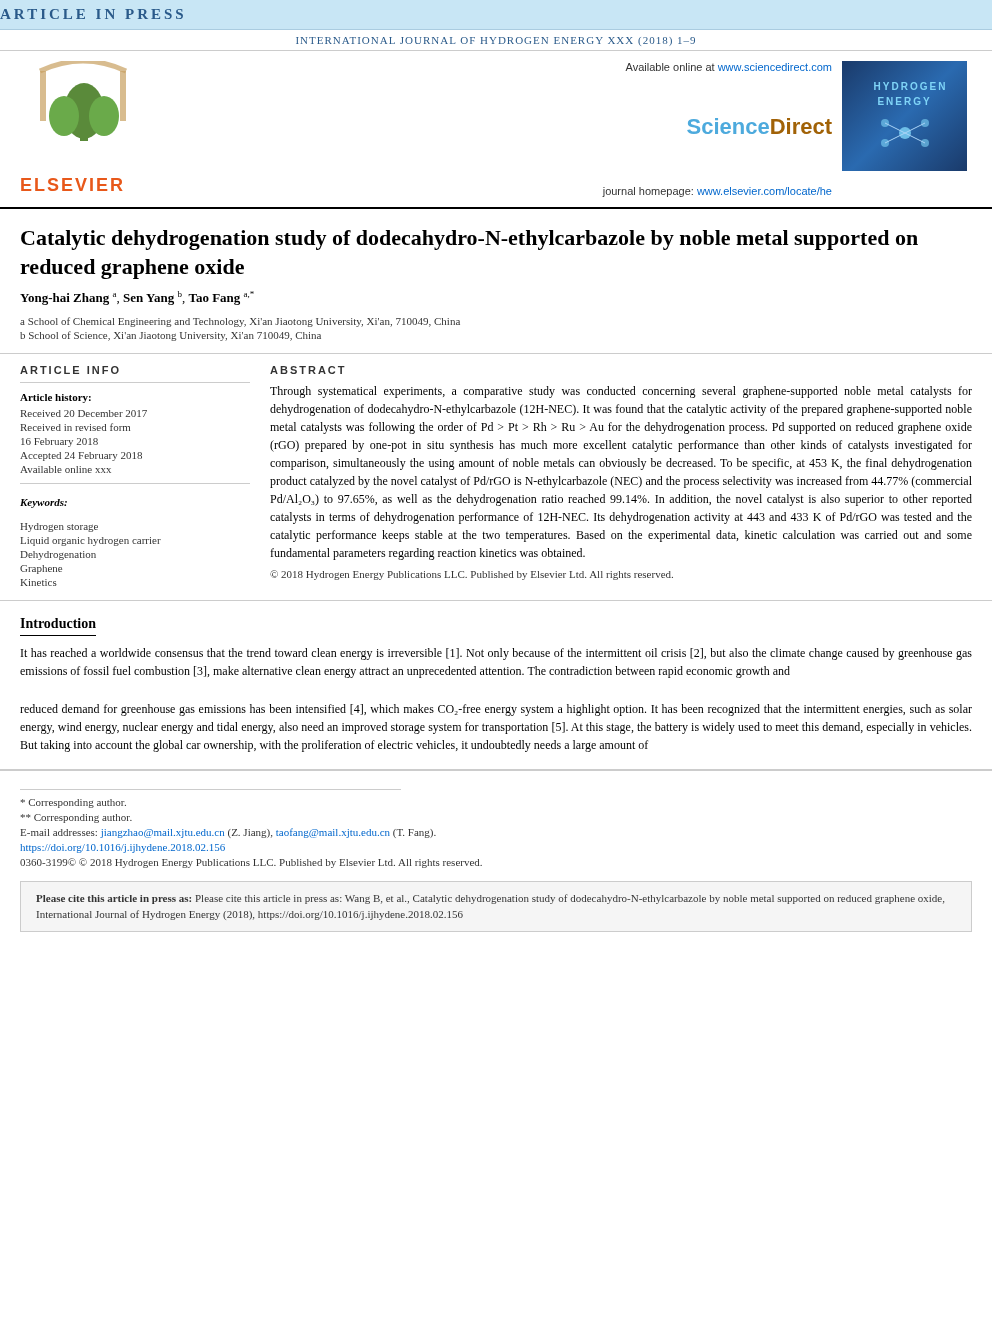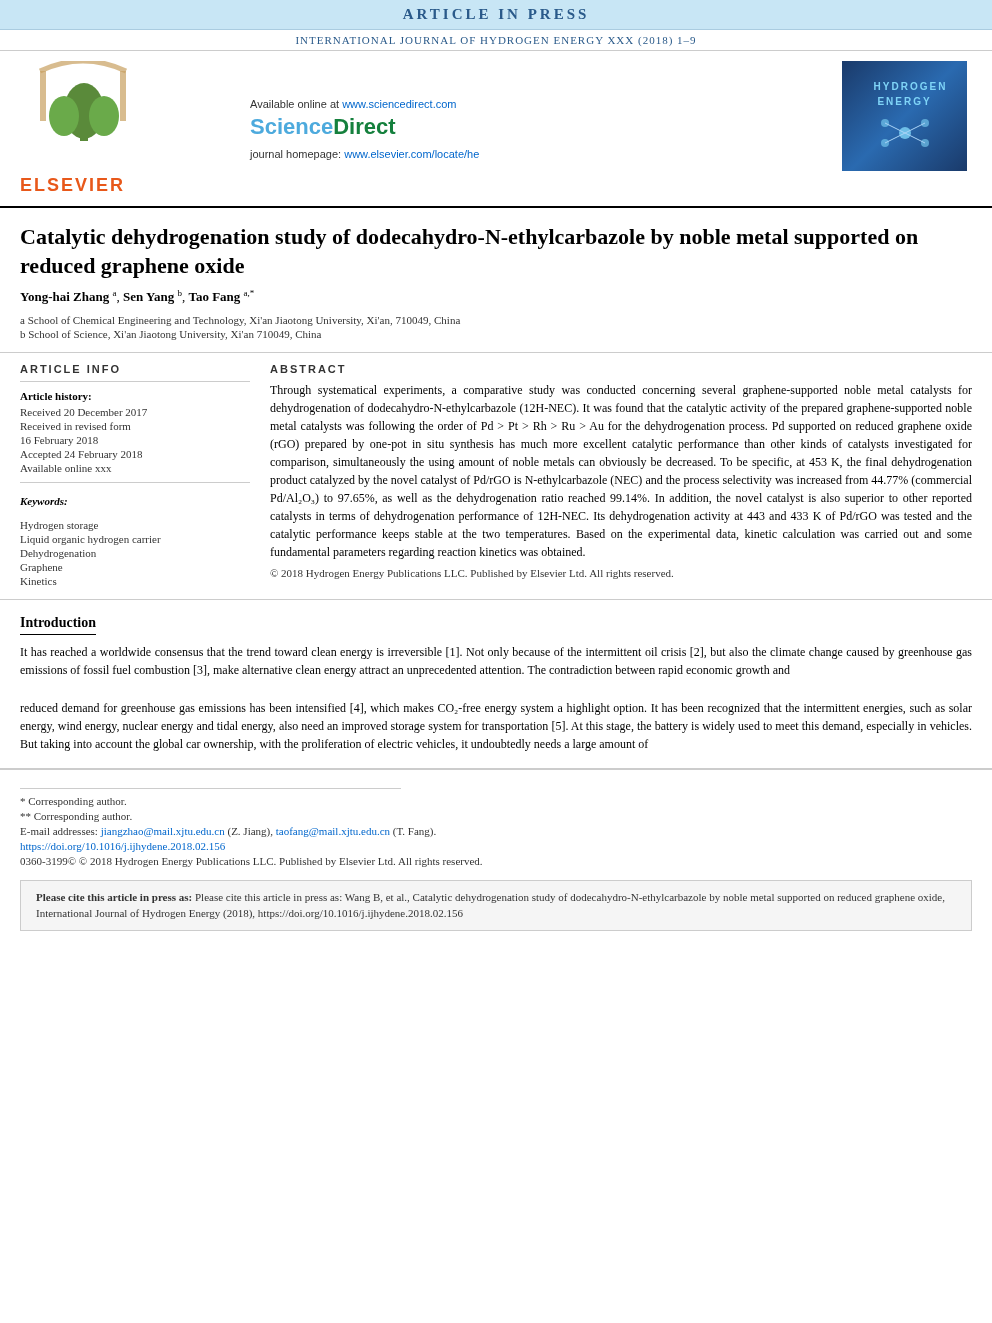--- a/index.html
+++ b/index.html
@@ -6,21 +6,20 @@
     body {
       background: #fff;
       font-family: 'Times New Roman', Times, serif;
       font-size: 13px;
       color: #000;
       width: 992px;
       min-height: 1323px;
     }
     .article-in-press-bar {
       background: #c8e6f5;
-      text-align: center;
       padding: 6px 0;
       font-size: 15px;
       font-weight: bold;
       letter-spacing: 3px;
       color: #2a5a8a;
       border-bottom: 1px solid #aacce0;
     }
     .journal-title-bar {
       text-align: center;
       padding: 4px 4px;
@@ -50,22 +49,23 @@
       font-weight: bold;
       color: #e8581a;
       letter-spacing: 2px;
       margin-top: 4px;
       font-family: Arial, sans-serif;
     }
     .header-center {
       flex: 1;
       display: flex;
       flex-direction: column;
-      align-items: flex-start;
+      align-items: flex-end;
       justify-content: center;
+      gap: 37px;
     }
     .available-online {
       font-size: 11px;
       color: #333;
       margin-bottom: 4px;
       font-family: Arial, sans-serif;
     }
     .available-online a, .sciencedirect-link {
       color: #0066cc;
       text-decoration: none;
@@ -295,21 +295,21 @@
     </div>
     <div class="elsevier-wordmark">ELSEVIER</div>
   </div>
 
   <div class="header-center">
     <div class="available-online">
       <span>Available online at</span>
       <a>www.sciencedirect.com</a>
     </div>
     <div class="sciencedirect-logo">
-      <span>Science</span><span style="color:#15803d">Direct</span>
+      <span>Science</span><span style="color:#a16207">Direct</span>
     </div>
     <div class="journal-homepage">
       <span>journal homepage:</span>
       <a style="color:#0066cc">www.elsevier.com/locate/he</a>
     </div>
   </div>
 
   <div class="header-right">
     <div class="journal-cover">
       <div class="journal-cover-title">

